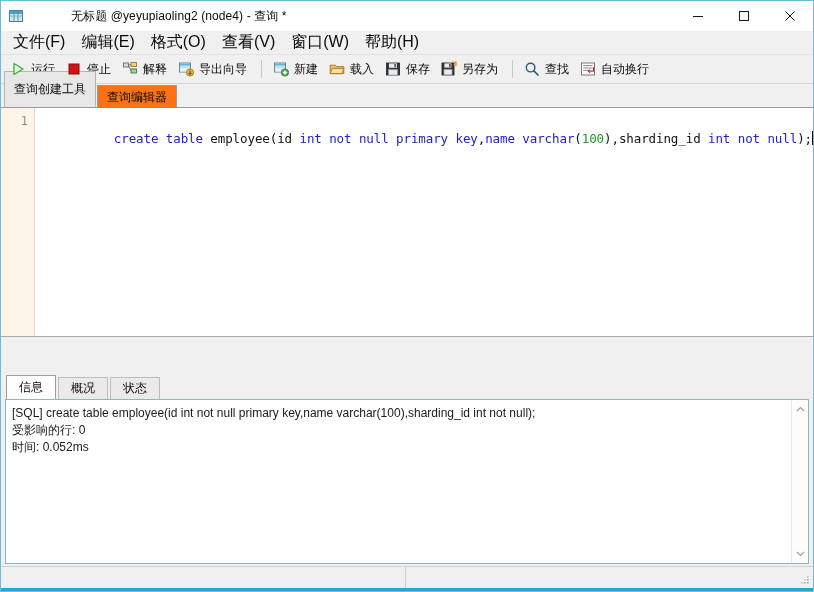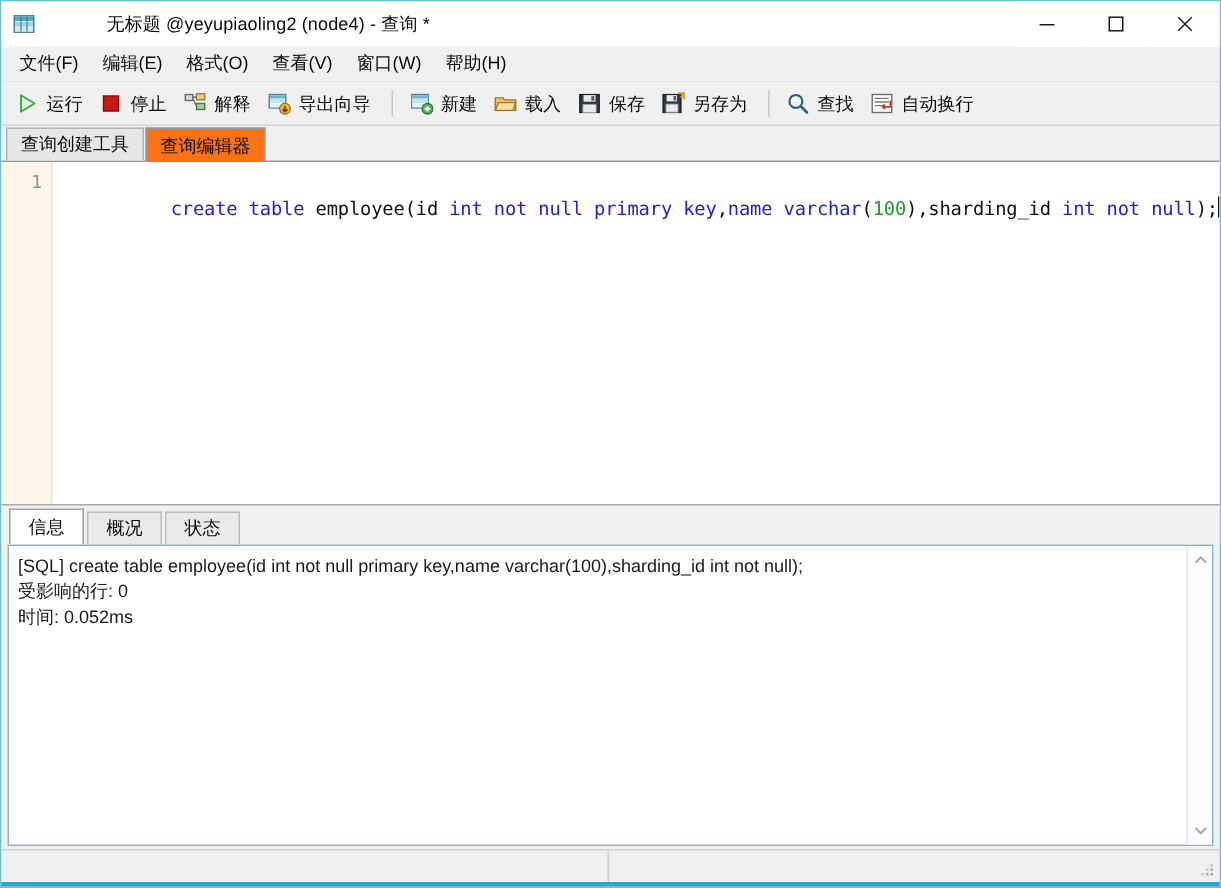--- a/index.html
+++ b/index.html
@@ -73,21 +73,21 @@
     height: 23px;
     min-height: 23px;
     background: #f0f0f0;
     display: flex;
     align-items: center;
     padding-left: 4px;
     border-bottom: 1px solid #e3e3e3;
   }
   .menu-item {
     padding: 3px 8px 4px 8px;
-    font-size: 12px;
+    font-size: 16px;
     color: #0a0a0a;
     white-space: nowrap;
   }
 
   
   .toolbar {
     height: 28px;
     min-height: 28px;
     background: #f0f0f0;
     display: flex;
@@ -126,21 +126,21 @@
     height: 24px;
     min-height: 24px;
     background: #f0f0f0;
     display: flex;
     align-items: flex-end;
     padding-left: 3px;
     border-bottom: 1px solid #9a9a9a;
     box-sizing: border-box;
   }
   .tab {
-    height: 22px;
+    height: 36px;
     padding: 0 9px;
     display: flex;
     align-items: center;
     font-size: 12px;
     color: #0a0a0a;
     background: #e7e7e7;
     border: 1px solid #b5b5b5;
     border-bottom: none;
     margin-right: 1px;
     box-sizing: border-box;
@@ -208,20 +208,21 @@
     vertical-align: -2px;
   }
 
   
   .result-pane {
     flex: 1 1 auto;
     display: flex;
     flex-direction: column;
     background: #f0f0f0;
     min-height: 0;
+    margin-top: 36px;
   }
   .result-tabstrip {
     height: 26px;
     min-height: 26px;
     display: flex;
     align-items: flex-end;
     padding-left: 5px;
     background: #f0f0f0;
     box-sizing: border-box;
   }

